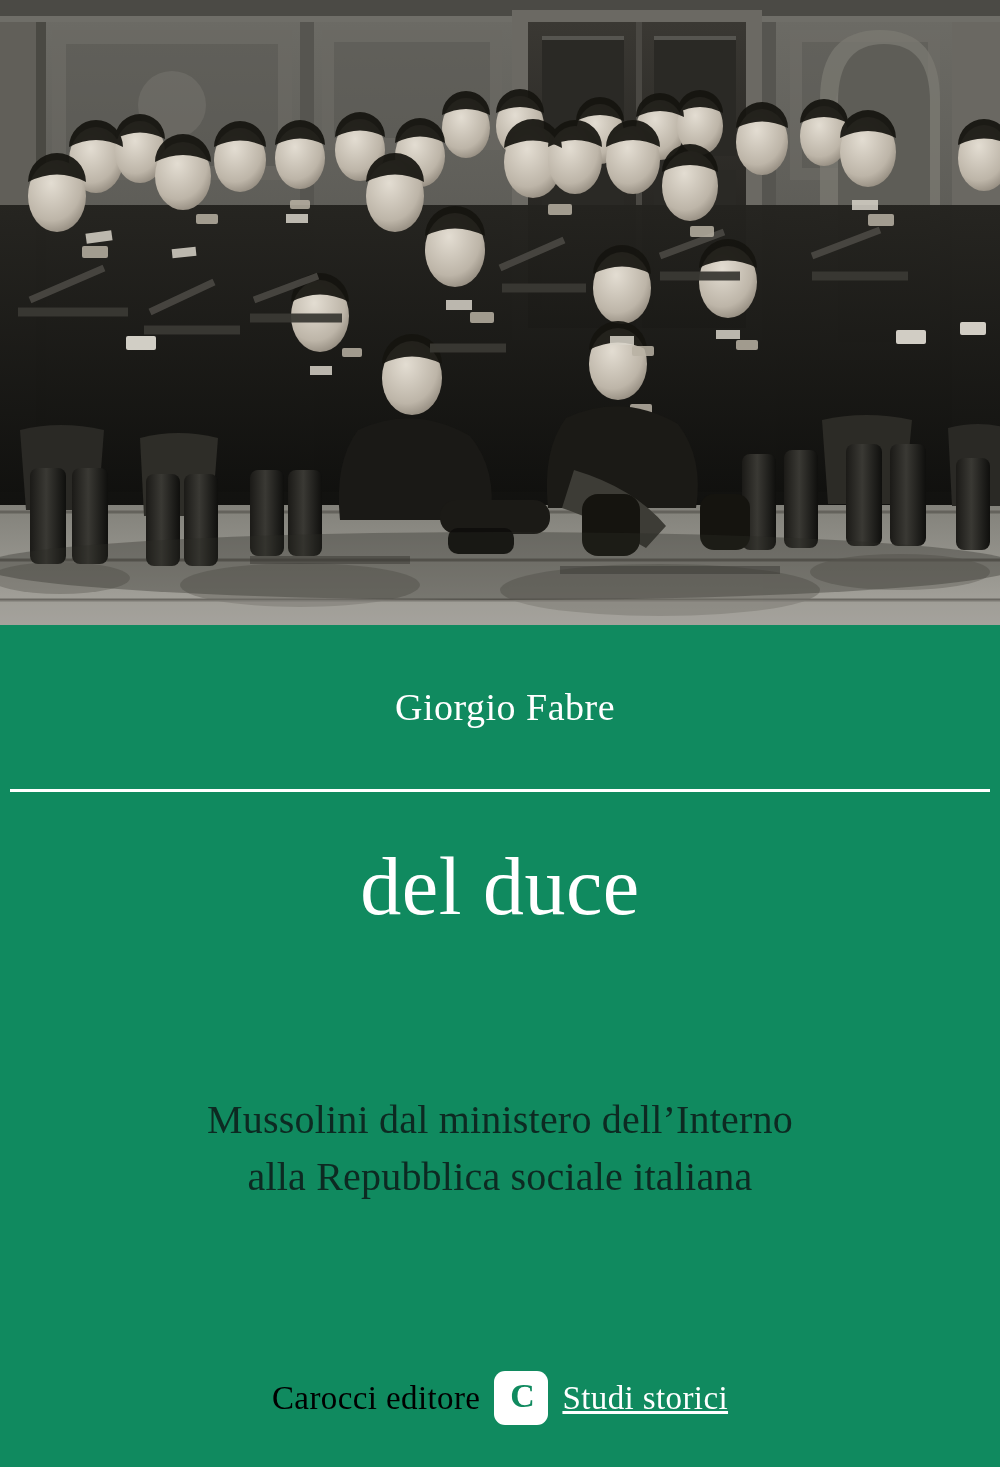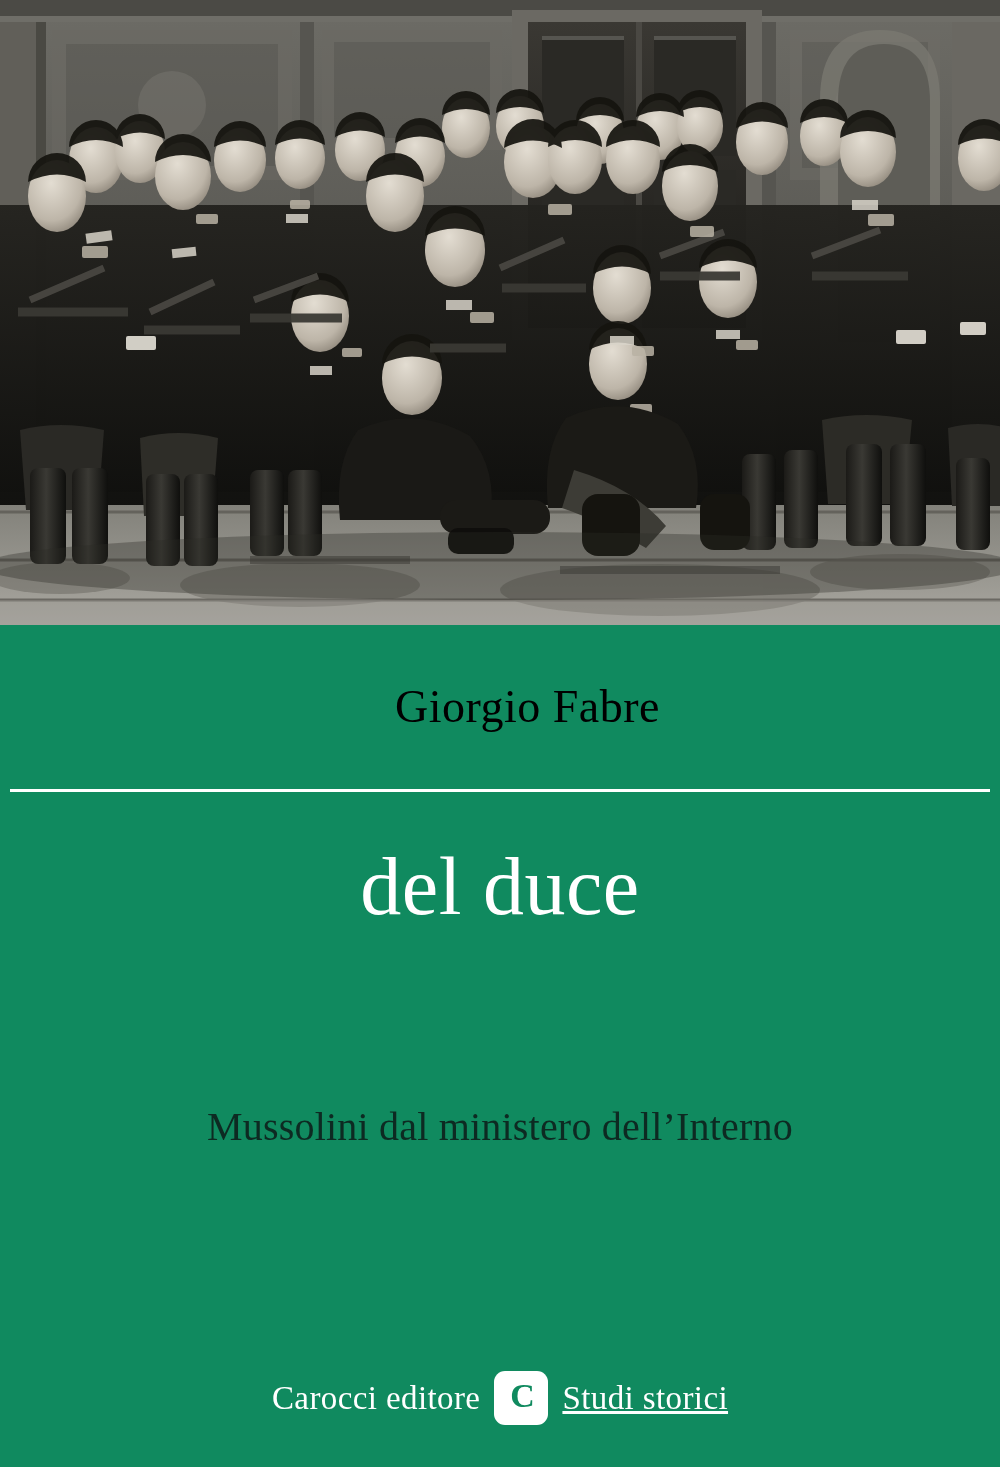--- a/index.html
+++ b/index.html
@@ -33,22 +33,22 @@
     position: absolute;
     left: 0;
     top: 625px;
     width: 1000px;
     height: 165px;
     display: flex;
     align-items: center;
   }
   .author-name {
     margin-left: 395px;
-    color: #000000;
-    font-size: 46px;
+    color: #ffffff;
+    font-size: 38px;
     letter-spacing: 0.5px;
     line-height: 1.1;
   }
   .band-rule {
     position: absolute;
     left: 10px;
     top: 789px;
     width: 980px;
     height: 3px;
     background: #ffffff;
@@ -75,36 +75,35 @@
     left: 0;
     top: 1092px;
     width: 1000px;
     text-align: center;
     color: #0d2a22;
   }
   .subtitle-line {
     font-size: 40px;
     line-height: 1.42;
     letter-spacing: 0.2px;
-    margin-top: 7px;
   }
 
   
   .footer {
     position: absolute;
     left: 0;
     bottom: 42px;
     width: 1000px;
     display: flex;
     align-items: center;
     justify-content: center;
     gap: 14px;
   }
   .publisher {
-    color: #ffffff;
+    color: #000000;
     font-size: 33px;
     letter-spacing: 0.4px;
   }
   .logo-mark {
     width: 54px;
     height: 54px;
     border-radius: 11px;
     background: #ffffff;
     color: #108a5f;
     display: flex;
@@ -389,20 +388,21 @@
     <div class="author-name">Giorgio Fabre</div>
   </div>
   <div class="band-rule"></div>
 
   <div class="title-block">
     <div class="title-line">del duce</div>
   </div>
 
   <div class="subtitle">
     <div class="subtitle-line">Mussolini dal ministero dell’Interno</div>
+    <div class="subtitle-line">alla Repubblica sociale italiana</div>
   </div>
 
   <div class="footer">
     <div class="publisher">Carocci editore</div>
     <div class="logo-mark">
       <span class="g">C</span>
     </div>
     <div class="series">Studi storici</div>
   </div>
 

